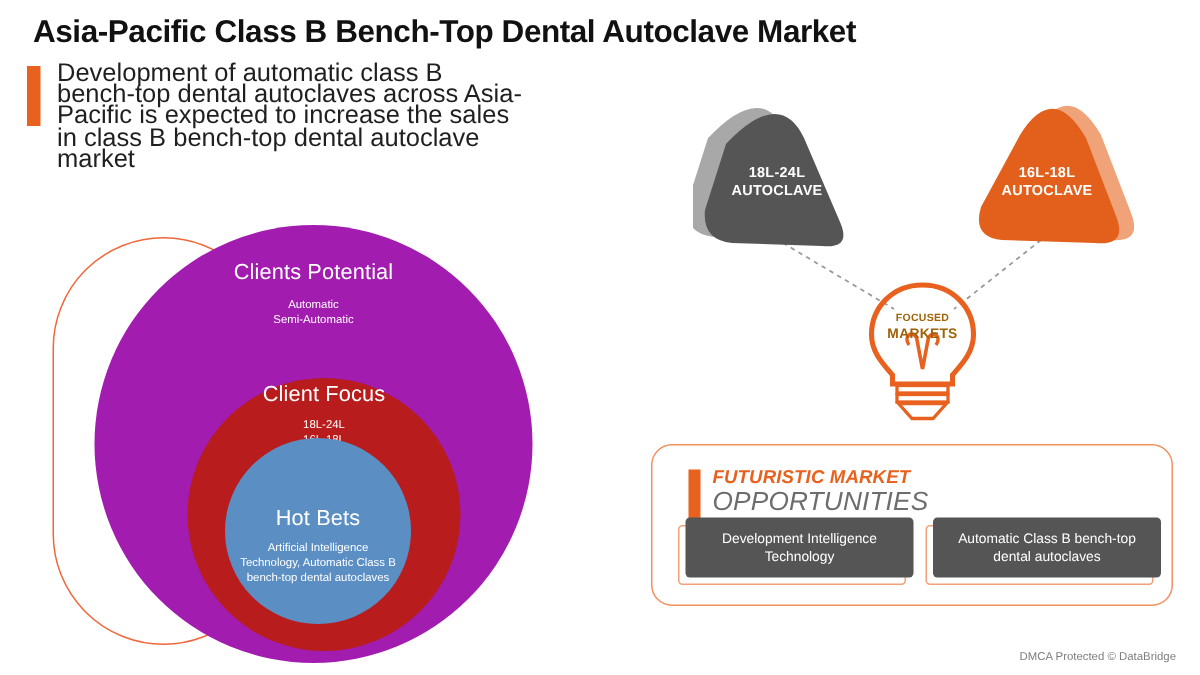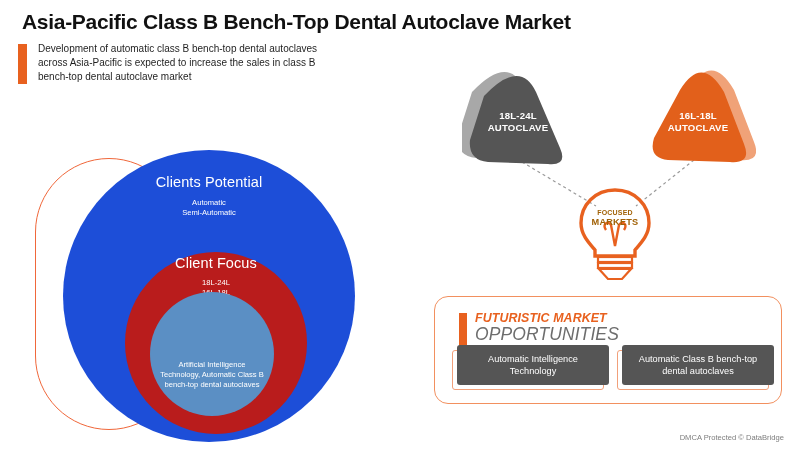--- a/index.html
+++ b/index.html
@@ -18,38 +18,38 @@
     position:absolute;left:22px;top:10px;
     font-size:21px;font-weight:bold;letter-spacing:-0.3px;
     color:#111111;white-space:nowrap;
   }
   .subtitle-wrap{position:absolute;left:18px;top:42px;width:330px;}
   .accent-bar{
     position:absolute;left:0;top:2px;width:9px;height:40px;
     background:#e8611f;
   }
   .subtitle{
-    margin-left:20px;font-size:10px;line-height:14.2px;
+    margin-left:20px;font-size:17px;line-height:14.2px;
     color:#1f1f1f;
   }
 
   
   .orange-outline{
     position:absolute;left:35px;top:158px;width:148px;height:272px;
     border:1.6px solid #f0673a;border-radius:74px;
     box-sizing:border-box;
   }
   .circle{
     position:absolute;border-radius:50%;
     text-align:center;color:#ffffff;
     box-sizing:border-box;
   }
   .c-outer{
     left:63px;top:150px;width:292px;height:292px;
-    background:#1d4ed8;
+    background:#a21caf;
   }
   .c-mid{
     left:125px;top:252px;width:182px;height:182px;
     background:#b91c1c;
   }
   .c-inner{
     left:150px;top:292px;width:124px;height:124px;
     background:#5b8fc4;
   }
   .c-head{
@@ -150,20 +150,21 @@
   </div>
 
   <div class="circle c-mid">
     <div class="c-head">Client Focus</div>
     <div class="c-sub" style="white-space:pre-line">18L-24L
 16L-18L
 &gt;24L</div>
   </div>
 
   <div class="circle c-inner">
+    <div class="c-head">Hot Bets</div>
     <div class="c-sub" style="padding:0 8px">Artificial Intelligence Technology, Automatic Class B bench-top dental autoclaves</div>
   </div>
 
   <svg style="position:absolute;left:0;top:0;width:800px;height:450px;pointer-events:none">
     <line x1="522" y1="162" x2="596" y2="206" stroke="#9a9a9a" stroke-width="1.2" stroke-dasharray="3,3"></line>
     <line x1="694" y1="160" x2="636" y2="206" stroke="#9a9a9a" stroke-width="1.2" stroke-dasharray="3,3"></line>
   </svg>
 
   <div class="arrow-group" id="arrow-left">
     <svg width="112" height="104" viewBox="0 0 112 104">
@@ -199,20 +200,20 @@
 
   <div class="panel">
     <div class="panel-head">
       <div class="panel-bar"></div>
       <div class="panel-t1">FUTURISTIC MARKET</div>
       <div class="panel-t2">OPPORTUNITIES</div>
     </div>
   </div>
 
   <div class="opp-shadow" id="opp-shadow-0"></div>
-  <div class="opp-box" id="opp-box-0">Automatic Intelligence Technology</div>
+  <div class="opp-box" id="opp-box-0">Development Intelligence Technology</div>
 
   <div class="opp-shadow" id="opp-shadow-1"></div>
   <div class="opp-box" id="opp-box-1">Automatic Class B bench-top dental autoclaves</div>
 
   <div class="footer">DMCA Protected © DataBridge</div>
 
 </div>
 
 </body></html>

